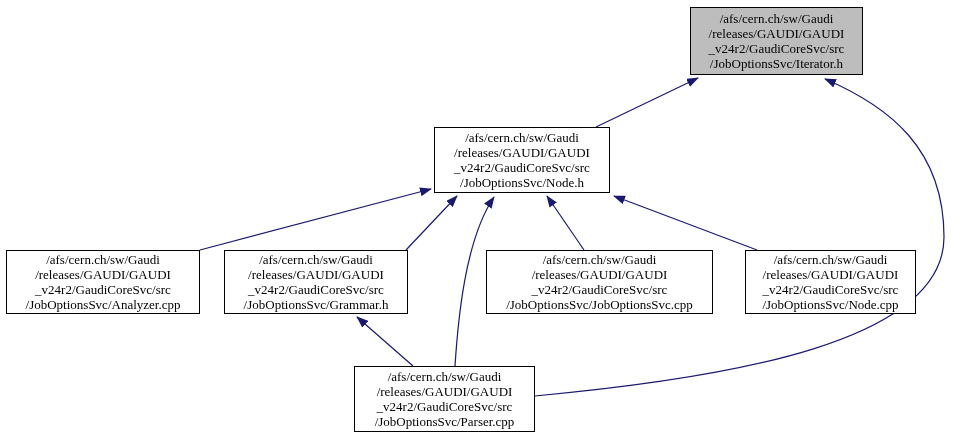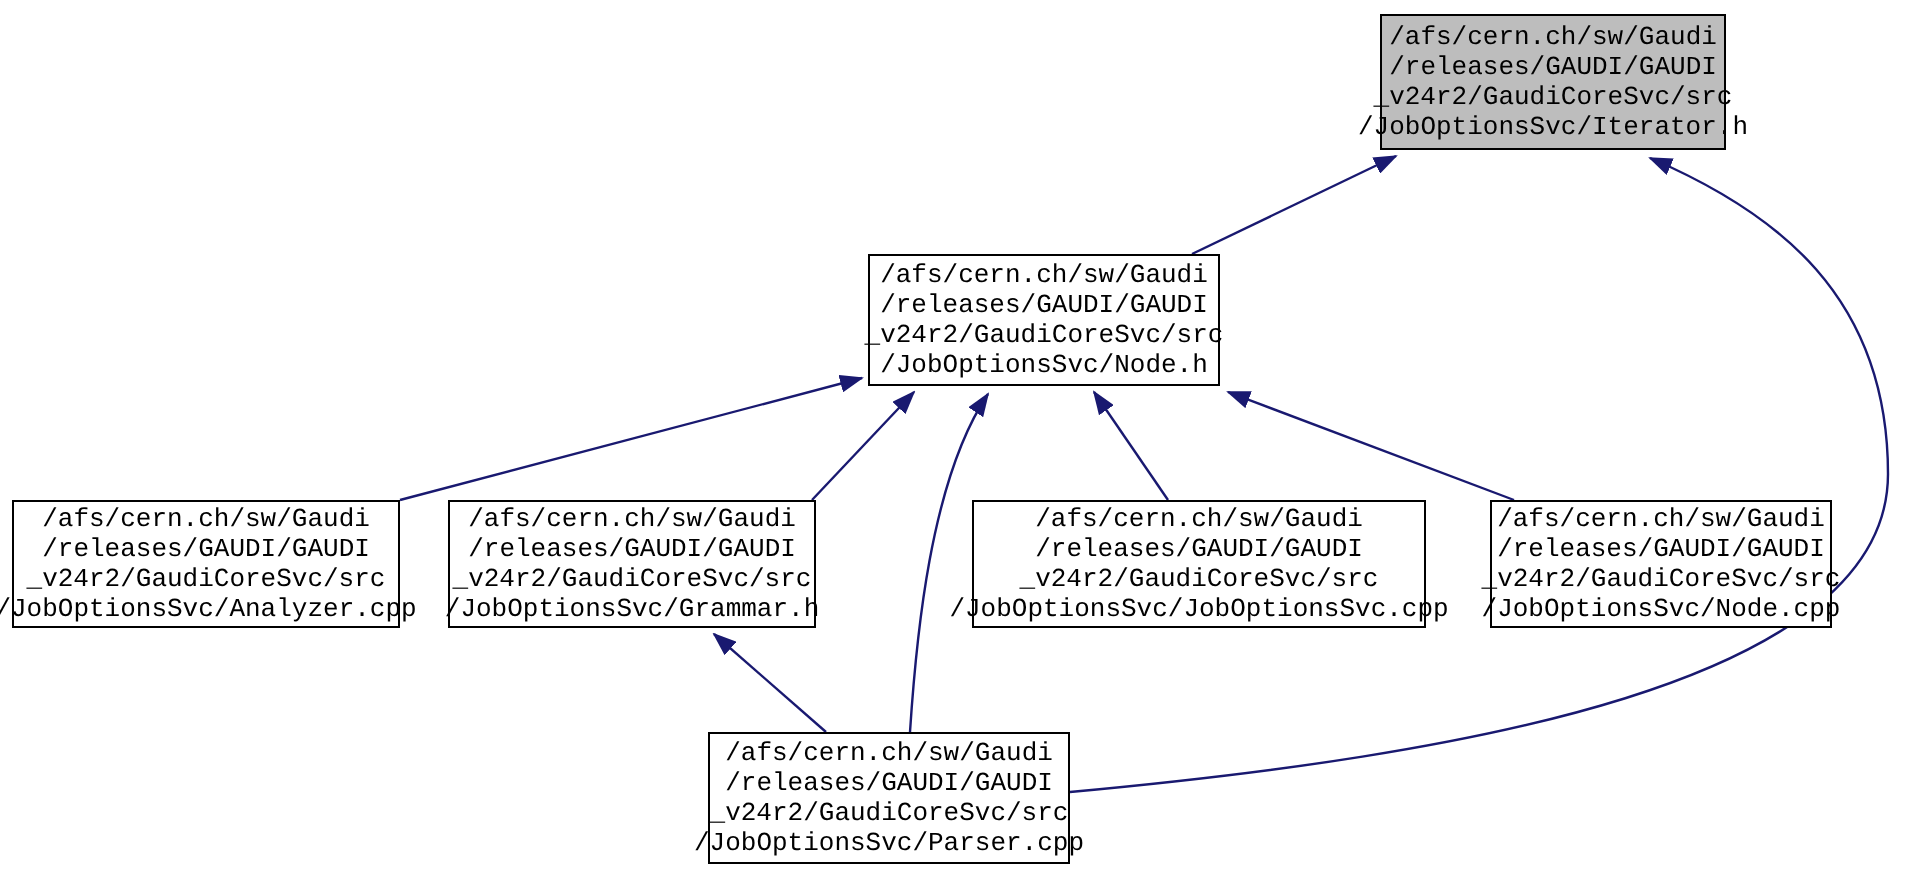--- a/index.html
+++ b/index.html
@@ -5,21 +5,21 @@
   html, body {
     margin: 0;
     padding: 0;
     background: #ffffff;
   }
   .canvas {
     position: relative;
     width: 953px;
     height: 443px;
     background: var(--bg, #ffffff);
-    font-family: Liberation Mono, monospace;
+    font-family: Liberation Serif, serif;
     overflow: hidden;
   }
   svg.edges {
     position: absolute;
     left: 0; top: 0;
     width: 953px; height: 443px;
   }
   svg.edges path {
     fill: none;
     stroke: var(--edge, #191970);

